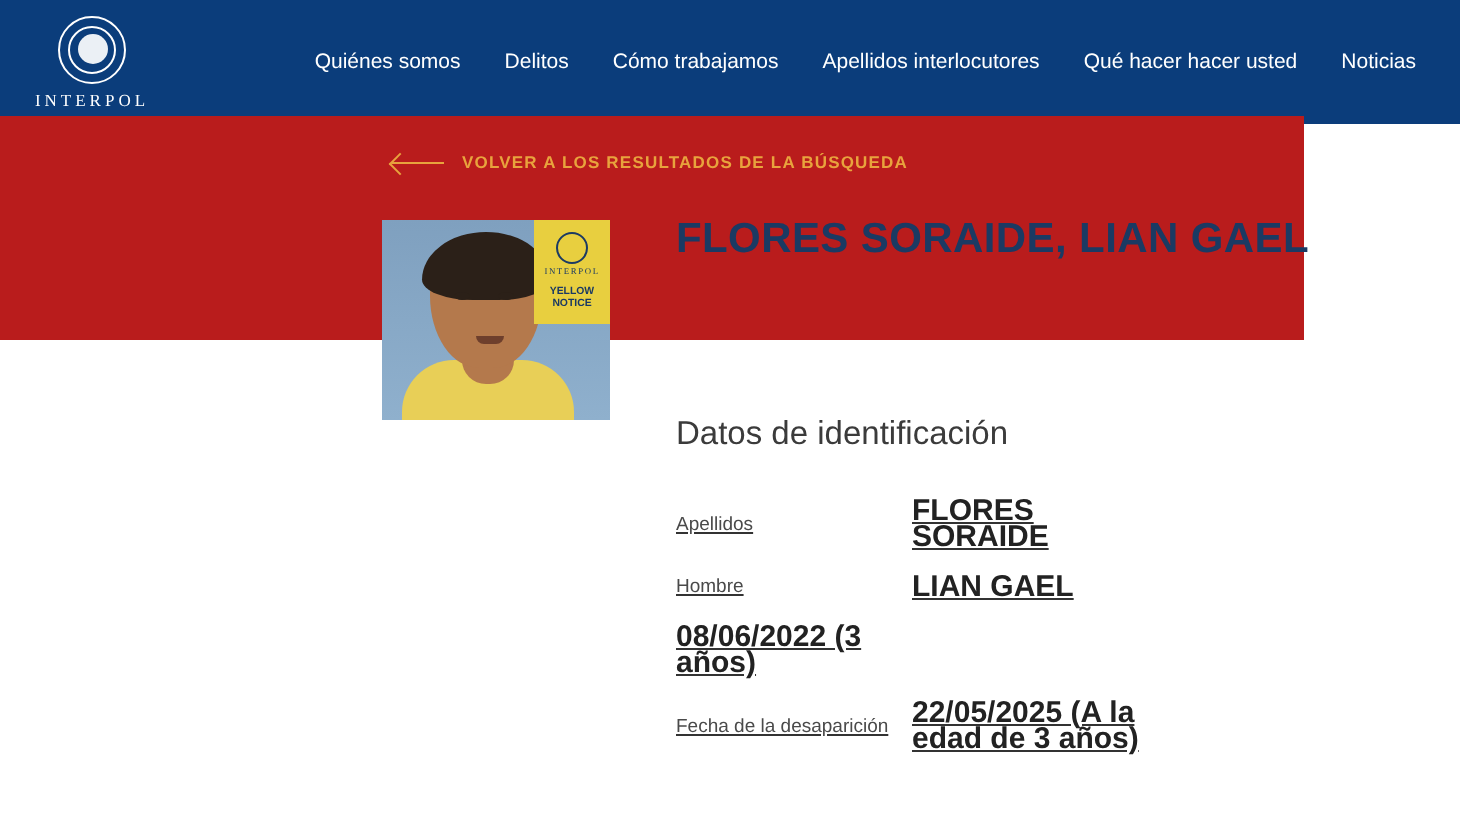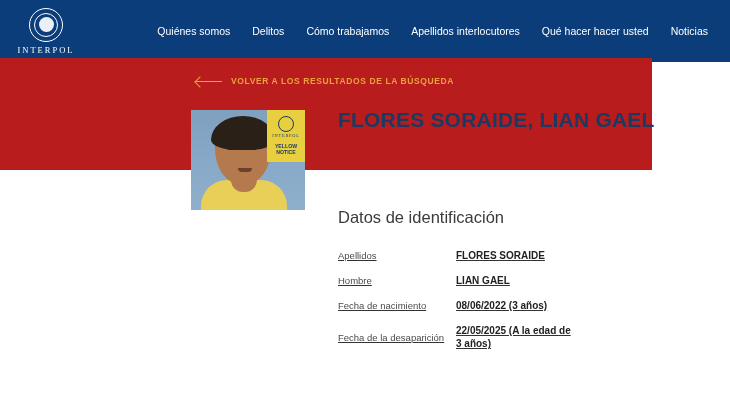--- a/index.html
+++ b/index.html
@@ -266,21 +266,21 @@
     text-decoration: underline;
   }
   .detail-label {
     width: 118px;
     flex: 0 0 118px;
     font-size: 9.5px;
     color: #4a4a4a;
     line-height: 13px;
   }
   .detail-value {
-    font-size: 10px;
+    font-size: 15px;
     font-weight: bold;
     color: #222222;
     line-height: 13px;
     max-width: 116px;
   }
 </style>
 </head>
 <body>
 
 <div class="page">
@@ -339,21 +339,20 @@
       <div class="detail-value">FLORES SORAIDE</div>
     </div>
 
     <div class="detail-row">
       <div class="detail-label">Hombre</div>
       <div class="detail-value">LIAN GAEL</div>
     </div>
 
 
     <div class="detail-row">
-      <div class="detail-label">Fecha de nacimiento</div>
       <div class="detail-value">08/06/2022 (3 años)</div>
     </div>
 
 
     <div class="detail-row">
       <div class="detail-label">Fecha de la desaparición</div>
       <div class="detail-value">22/05/2025 (A la edad de 3 años)</div>
     </div>
 
   </div>

